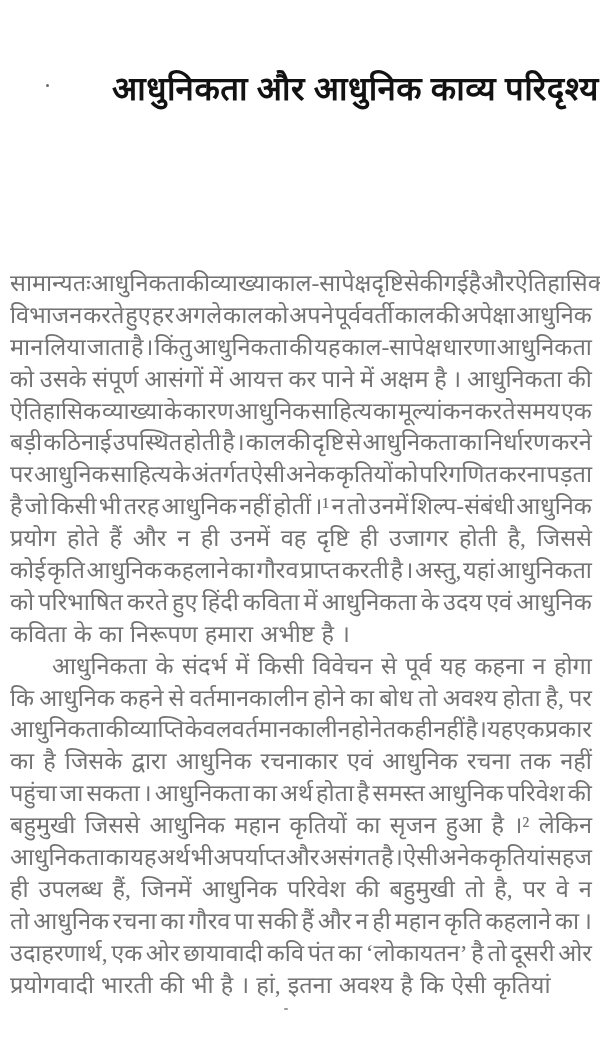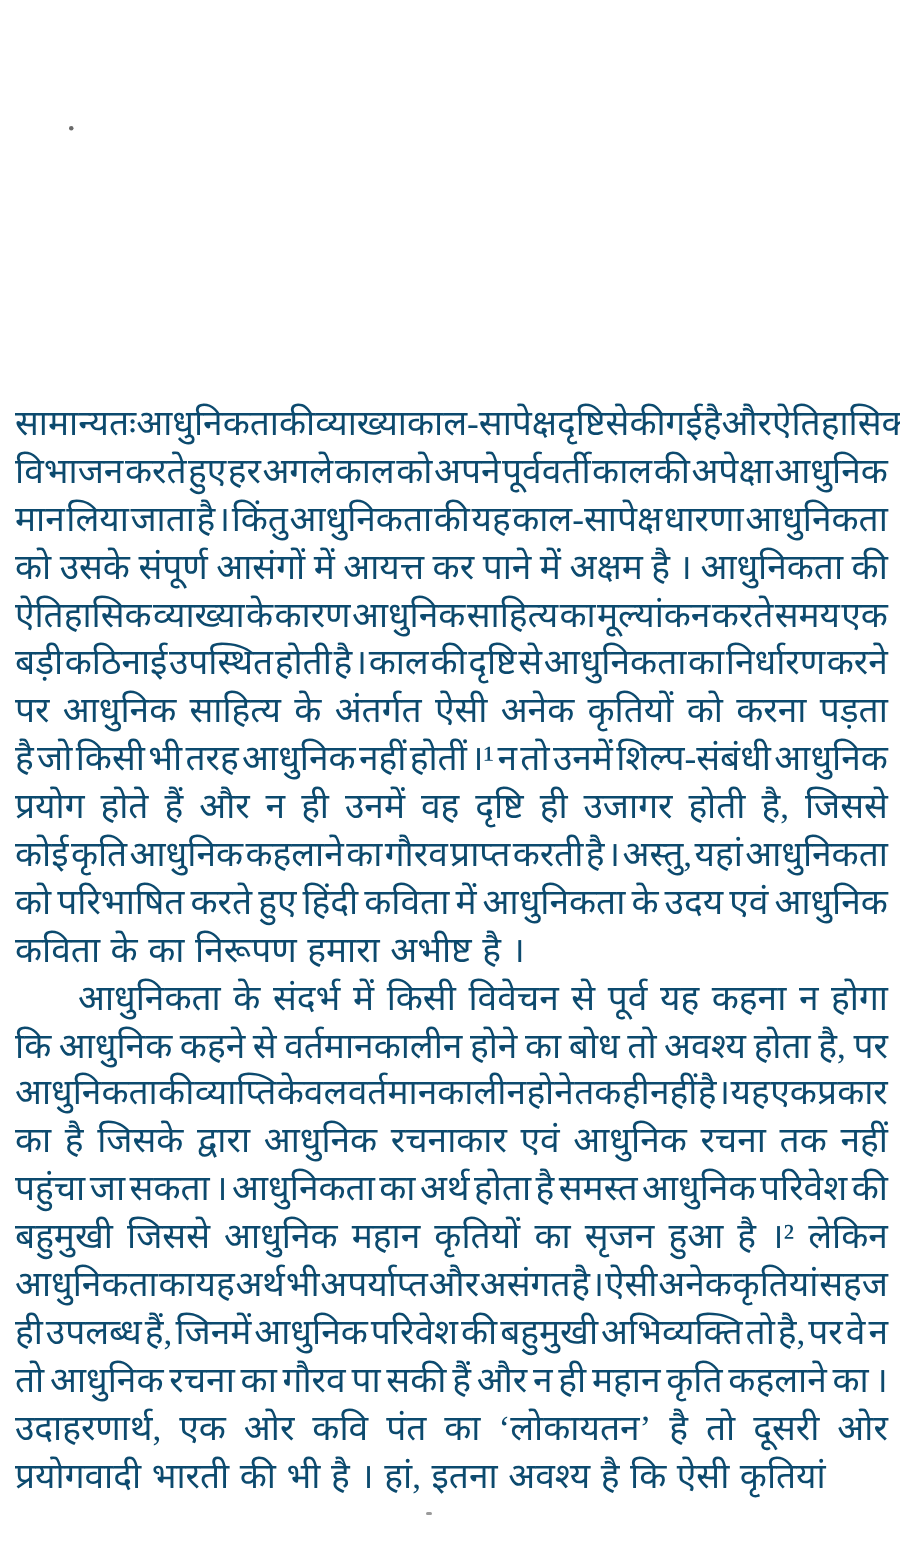--- a/index.html
+++ b/index.html
@@ -28,21 +28,21 @@
     color: #121212;
     white-space: nowrap;
     letter-spacing: 0.5px;
   }
   .body-text {
     position: absolute;
     top: 268px;
     left: 10px;
     width: 582px;
     font-size: 23.5px;
-    color: #0c4a6e;
+    color: #737373;
     text-align: center;
   }
   .paragraph { margin: 0; }
   .line {
     display: flex;
     justify-content: space-between;
     height: 31.9px;
     line-height: 31.9px;
     white-space: nowrap;
   }
@@ -65,20 +65,21 @@
   .speck.bottom-center {
     left: 284px; top: 1008px; width: 4px; height: 2px;
     background: #9a9a9a; border-radius: 1px;
   }
 </style>
 </head>
 <body>
 
 <div class="page">
   <div class="speck top-left"></div>
+  <h1 class="title">आधुनिकता और आधुनिक काव्य परिदृश्य</h1>
   <div class="body-text">
       <div class="paragraph">
         <div class="line">
           <span>सामान्यतः</span>
           <span>आधुनिकता</span>
           <span>की</span>
           <span>व्याख्या</span>
           <span>काल-सापेक्ष</span>
           <span>दृष्टि</span>
           <span>से</span>
@@ -165,20 +166,21 @@
         <div class="line">
           <span>पर</span>
           <span>आधुनिक</span>
           <span>साहित्य</span>
           <span>के</span>
           <span>अंतर्गत</span>
           <span>ऐसी</span>
           <span>अनेक</span>
           <span>कृतियों</span>
           <span>को</span>
+          <span>परिगणित</span>
           <span>करना</span>
           <span>पड़ता</span>
         </div>
         <div class="line">
           <span>है</span>
           <span>जो</span>
           <span>किसी</span>
           <span>भी</span>
           <span>तरह</span>
           <span>आधुनिक</span>
@@ -352,21 +354,20 @@
         </div>
         <div class="line">
           <span>ही</span>
           <span>उपलब्ध</span>
           <span>हैं,</span>
           <span>जिनमें</span>
           <span>आधुनिक</span>
           <span>परिवेश</span>
           <span>की</span>
           <span>बहुमुखी</span>
-          <span>अभिव्यक्ति</span>
           <span>तो</span>
           <span>है,</span>
           <span>पर</span>
           <span>वे</span>
           <span>न</span>
         </div>
         <div class="line">
           <span>तो</span>
           <span>आधुनिक</span>
           <span>रचना</span>
@@ -381,20 +382,21 @@
           <span>महान</span>
           <span>कृति</span>
           <span>कहलाने</span>
           <span>का</span>
           <span>।</span>
         </div>
         <div class="line">
           <span>उदाहरणार्थ,</span>
           <span>एक</span>
           <span>ओर</span>
+          <span>छायावादी</span>
           <span>कवि</span>
           <span>पंत</span>
           <span>का</span>
           <span>‘लोकायतन’</span>
           <span>है</span>
           <span>तो</span>
           <span>दूसरी</span>
           <span>ओर</span>
         </div>
         <div class="line last">

